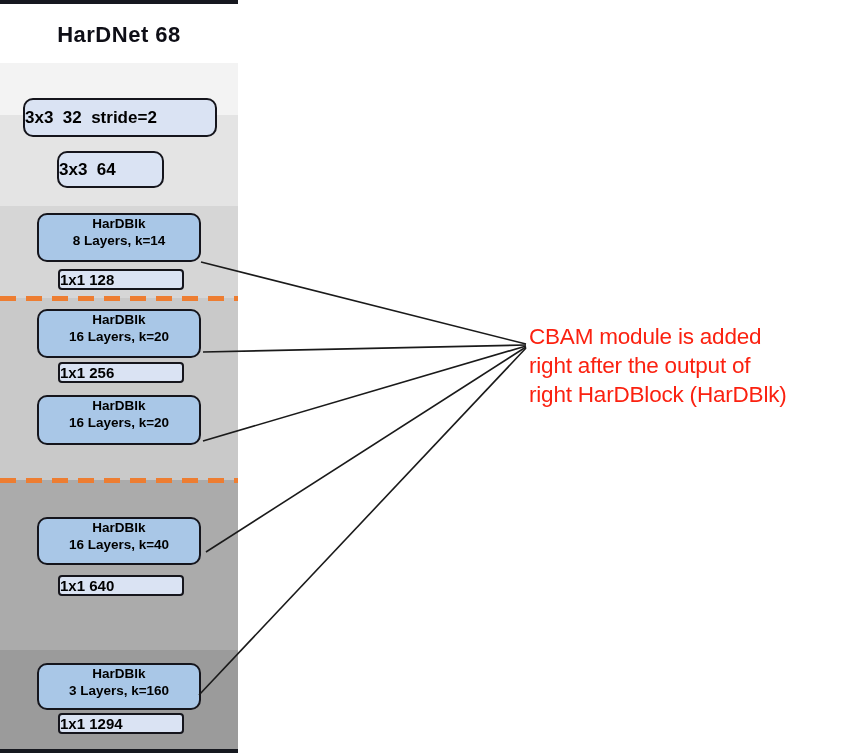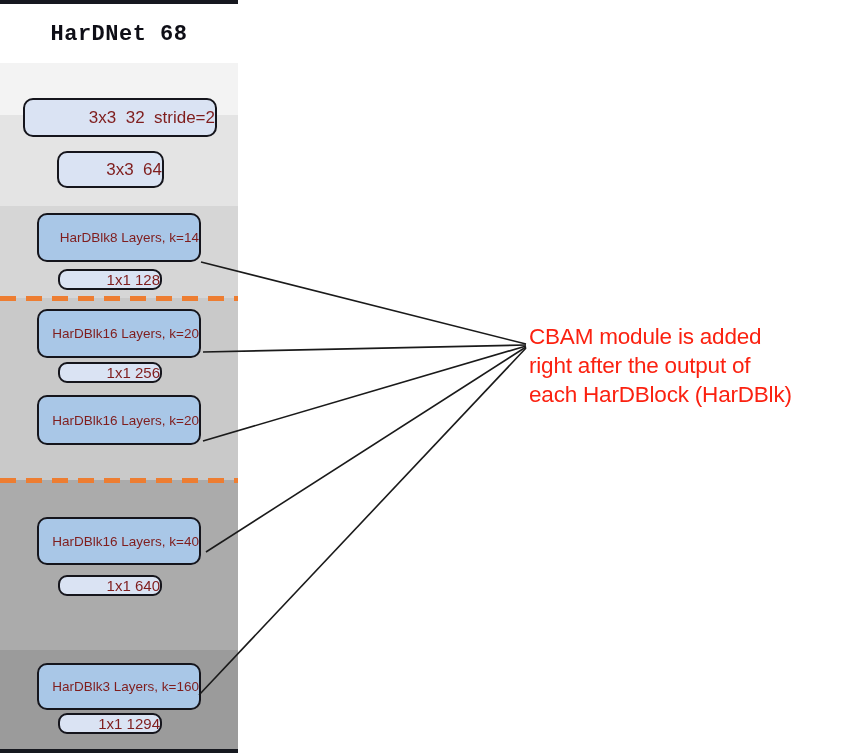--- a/index.html
+++ b/index.html
@@ -5,55 +5,55 @@
   html,body{margin:0;padding:0;background:#ffffff;}
   .canvas{
     position:relative;width:864px;height:754px;background:#ffffff;overflow:hidden;
     font-family:"Liberation Sans", sans-serif;
   }
   .column{position:absolute;left:0;top:0;width:238px;height:754px;}
   .topbar{position:absolute;left:0;top:0;width:238px;height:4px;background:#16181f;}
   .bottombar{position:absolute;left:0;top:749px;width:238px;height:4px;background:#16181f;}
   .title{
     position:absolute;left:0;top:22px;width:238px;text-align:center;
-    font-size:22px;font-weight:bold;color:#0e0e16;letter-spacing:0.5px;font-family:Liberation Mono, monospace;
+    font-size:22px;font-weight:bold;color:#0e0e16;letter-spacing:0.5px;
   }
   .band{position:absolute;left:0;width:238px;}
   .band.s1{top:63px;height:52px;background:#f3f3f3;}
   .band.s2{top:115px;height:91px;background:#e4e4e4;}
   .band.s3{top:206px;height:92px;background:#d6d6d6;}
   .band.s4{top:298px;height:182px;background:#c9c9c9;}
   .band.s5{top:480px;height:170px;background:#ababab;}
   .band.s6{top:650px;height:99px;background:#9b9b9b;}
   .sep{
     position:absolute;left:0;width:238px;height:5px;
     background:repeating-linear-gradient(90deg,#ed7d31 0 16px,rgba(0,0,0,0) 16px 26px);
   }
   .sep.d1{top:296px;}
   .sep.d2{top:478px;}
   .node{
     position:absolute;box-sizing:border-box;border:2.5px solid #15151c;
-    display:flex;align-items:center;justify-content:flex-end;text-align:center;
-    color:#7f1d1d;white-space:pre;
+    display:flex;align-items:center;justify-content:flex-start;text-align:center;
+    color:#000000;white-space:pre;font-weight:bold;
   }
   .conv{background:#dae3f3;border-radius:10px;font-size:17px;}
   .conv1{left:23px;top:98px;width:194px;height:39px;}
   .conv2{left:57px;top:151px;width:107px;height:37px;}
   .hblk{
     background:#a9c7e7;border-radius:10px;font-size:13.5px;line-height:17px;
-    flex-direction:row;left:37px;width:164px;height:49px;
+    flex-direction:column;left:37px;width:164px;height:49px;
   }
   .hb1{top:213px;}
   .hb2{top:309px;}
   .hb3{top:395px;height:50px;}
   .hb4{top:517px;height:48px;}
   .hb5{top:663px;height:47px;}
   .trans{
-    background:#dae3f3;border-radius:9px;font-size:15px;
-    left:58px;width:104px;height:21px;border-width:2px;
+    background:#dae3f3;border-radius:4px;font-size:15px;
+    left:58px;width:126px;height:21px;border-width:2px;
   }
   .tr1{top:269px;}
   .tr2{top:362px;}
   .tr3{top:448px;}
   .tr4{top:575px;}
   .tr5{top:713px;}
   .connectors{position:absolute;left:0;top:0;width:864px;height:754px;pointer-events:none;}
   .annotation{
     position:absolute;left:529px;top:322px;
     font-size:22.5px;font-weight:normal;line-height:29px;color:#fb2110;
@@ -130,16 +130,16 @@
     <line x1="201" y1="262" x2="526" y2="344" stroke="#1a1a1a" stroke-width="1.6"></line>
     <line x1="203" y1="352" x2="526" y2="345" stroke="#1a1a1a" stroke-width="1.6"></line>
     <line x1="203" y1="441" x2="526" y2="346" stroke="#1a1a1a" stroke-width="1.6"></line>
     <line x1="206" y1="552" x2="526" y2="347" stroke="#1a1a1a" stroke-width="1.6"></line>
     <line x1="199" y1="695" x2="526" y2="348" stroke="#1a1a1a" stroke-width="1.6"></line>
   </svg>
 
   <div class="annotation">
     <div>CBAM module is added</div>
     <div>right after the output of</div>
-    <div>each HarDBlock (HarDBlk)</div>
+    <div>right HarDBlock (HarDBlk)</div>
   </div>
 
 </div>
 
 </body></html>

